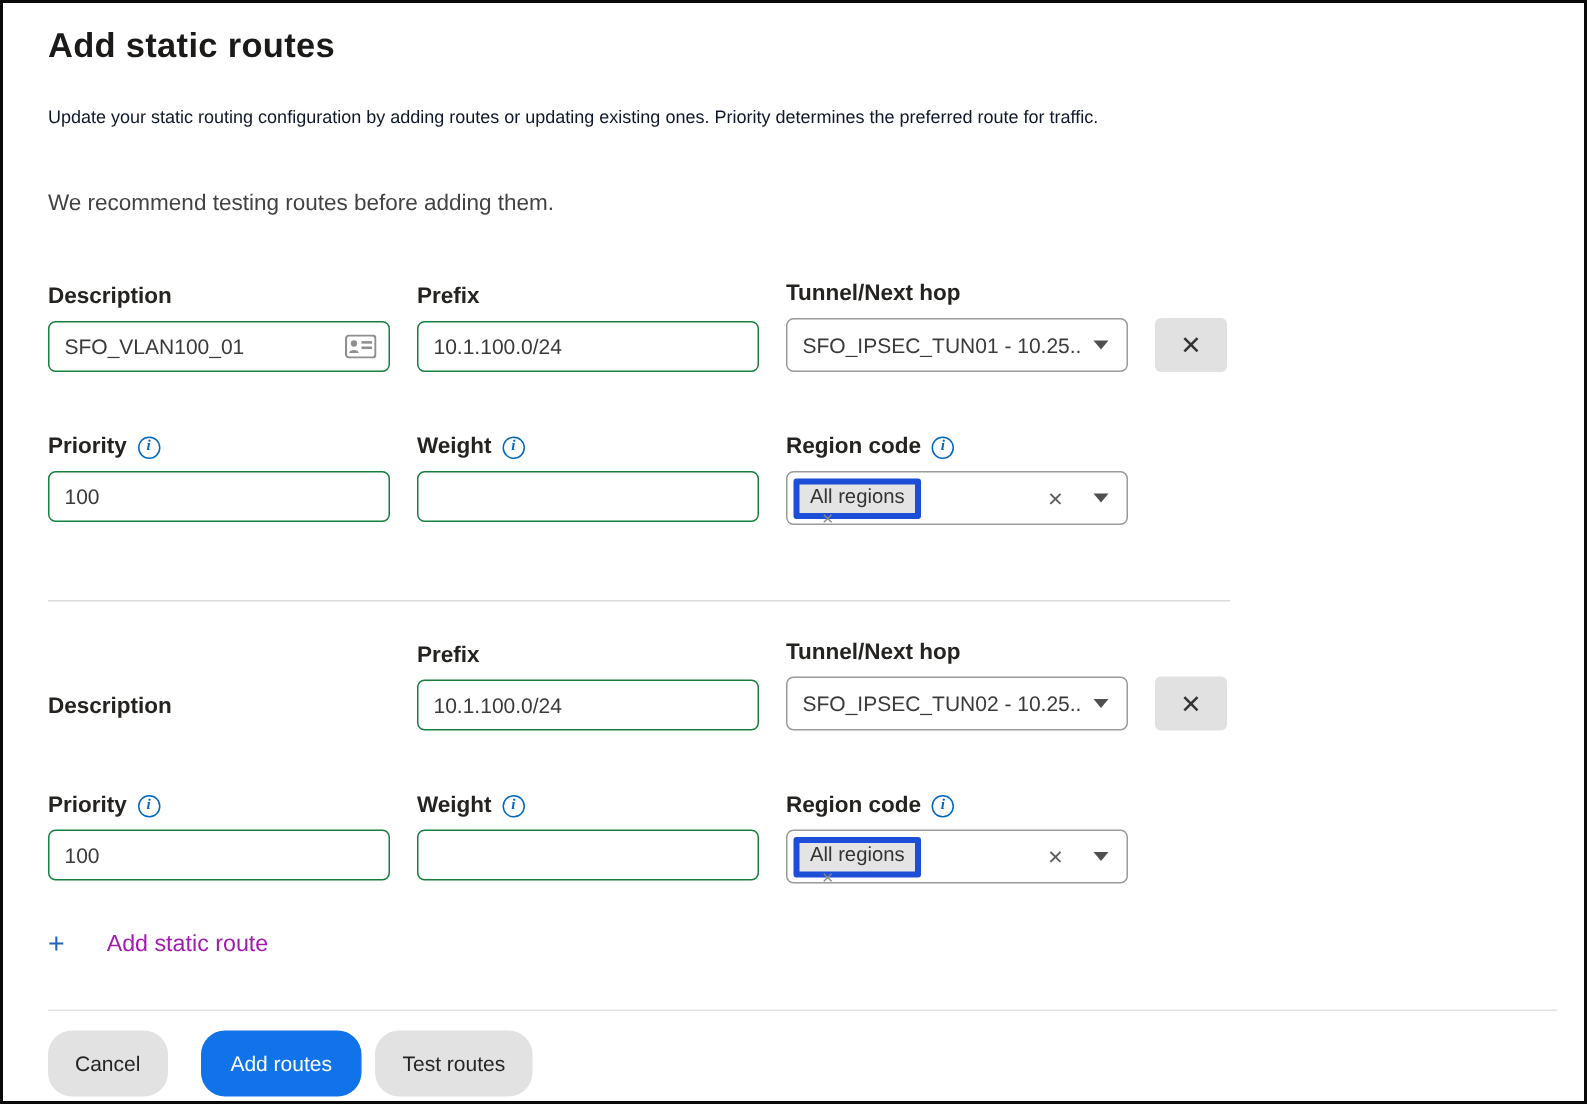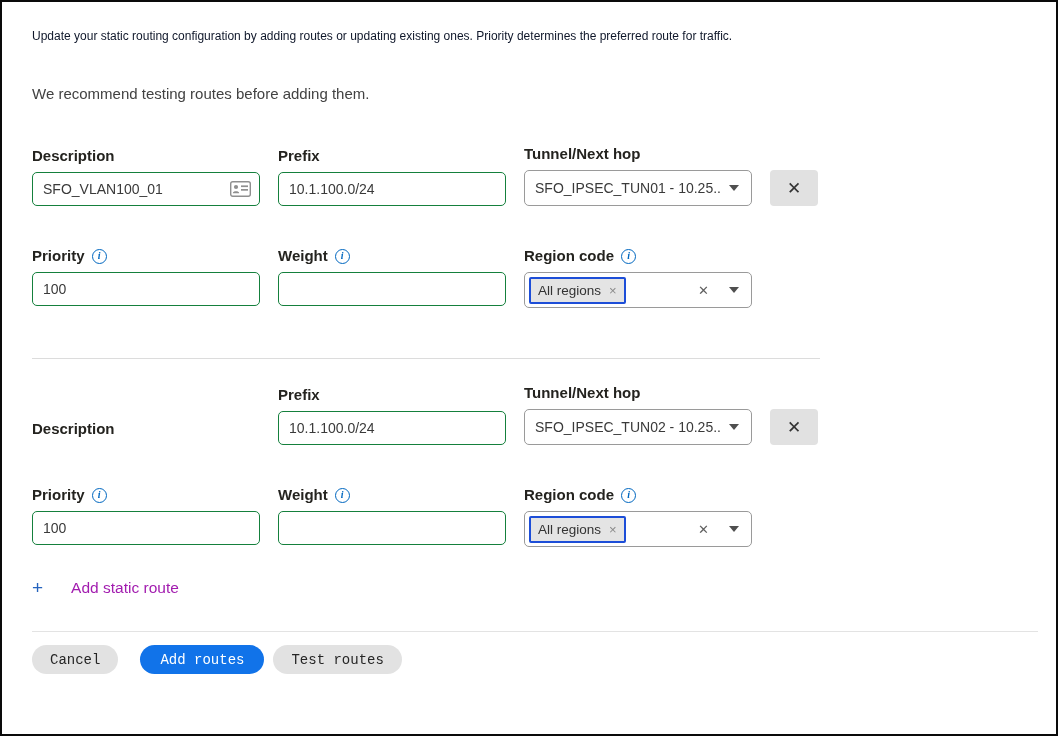--- a/index.html
+++ b/index.html
@@ -83,24 +83,24 @@
     font-family: "Liberation Sans", sans-serif;
   }
 
   .multiselect {
     width: 100%; height: 36px;
     border: 1px solid #9a9a9a; border-radius: 5px;
     display: flex; align-items: center;
     padding: 0 12px 0 4px; background: #fff; cursor: pointer;
   }
   .chip {
-    display: inline-flex; align-items: center;
+    display: inline-flex; align-items: flex-start;
     height: 27px; padding: 0 7px;
-    background: #e4e4e4; border: 2px solid #1d4ed8; border-radius: 2px;
-    font-size: 13.5px; color: #333; white-space: nowrap;
+    background: #e4e4e4; border: 4px solid #1d4ed8; border-radius: 2px;
+    font-size: 13.5px; color: #333; white-space: nowrap; flex-direction: column;
   }
   .chip-x { margin-left: 8px; font-size: 13px; color: #8a8a8a; cursor: pointer; }
   .ms-spacer { flex: 1; }
   .clear-x { font-size: 13px; color: #5f5f5f; margin-right: 12px; cursor: pointer; }
 
   .section-divider {
     height: 1px; background: #dcdcdc; border: none;
     margin-top: 50px; width: 788px;
   }
 
@@ -112,34 +112,35 @@
   .add-link { text-underline-offset: 3px; color: #a21caf; margin-left: 20px; }
 
   .footer-divider {
     height: 1px; background: #e3e3e3; border: none;
     margin-top: 32px; width: calc(100% + 12px);
   }
   .footer {
     margin-top: 13px; display: flex; align-items: center;
   }
   .btn {
-    height: 29px; border: none; border-radius: 16px;
-    font-size: 14px; font-family: Liberation Mono, monospace;
+    height: 44px; border: none; border-radius: 16px;
+    font-size: 14px; font-family: Liberation Sans, sans-serif;
     padding: 0 18px; cursor: pointer;
   }
   .btn.secondary { background: #e2e2e2; color: #252525; }
   .btn.primary { background: #1173e9; color: #ffffff; padding: 0 20px; }
   .btn + .btn.secondary { margin-left: 9px; }
   .btn.primary { margin-left: 22px; }
 </style>
 </head>
 <body>
 
 <div class="content">
 
+  <h1 class="dialog-title">Add static routes</h1>
   <p class="intro-line1">Update your static routing configuration by adding routes or updating existing ones. Priority determines the preferred route for traffic.</p>
   <p class="intro-line2">We recommend testing routes before adding them.</p>
 
   
   <div class="route-section first">
     <div class="field-row">
       <div class="field">
         <div class="field-label">Description</div>
         <div class="input-wrap">
           <input class="text-input" value="SFO_VLAN100_01" style="">

